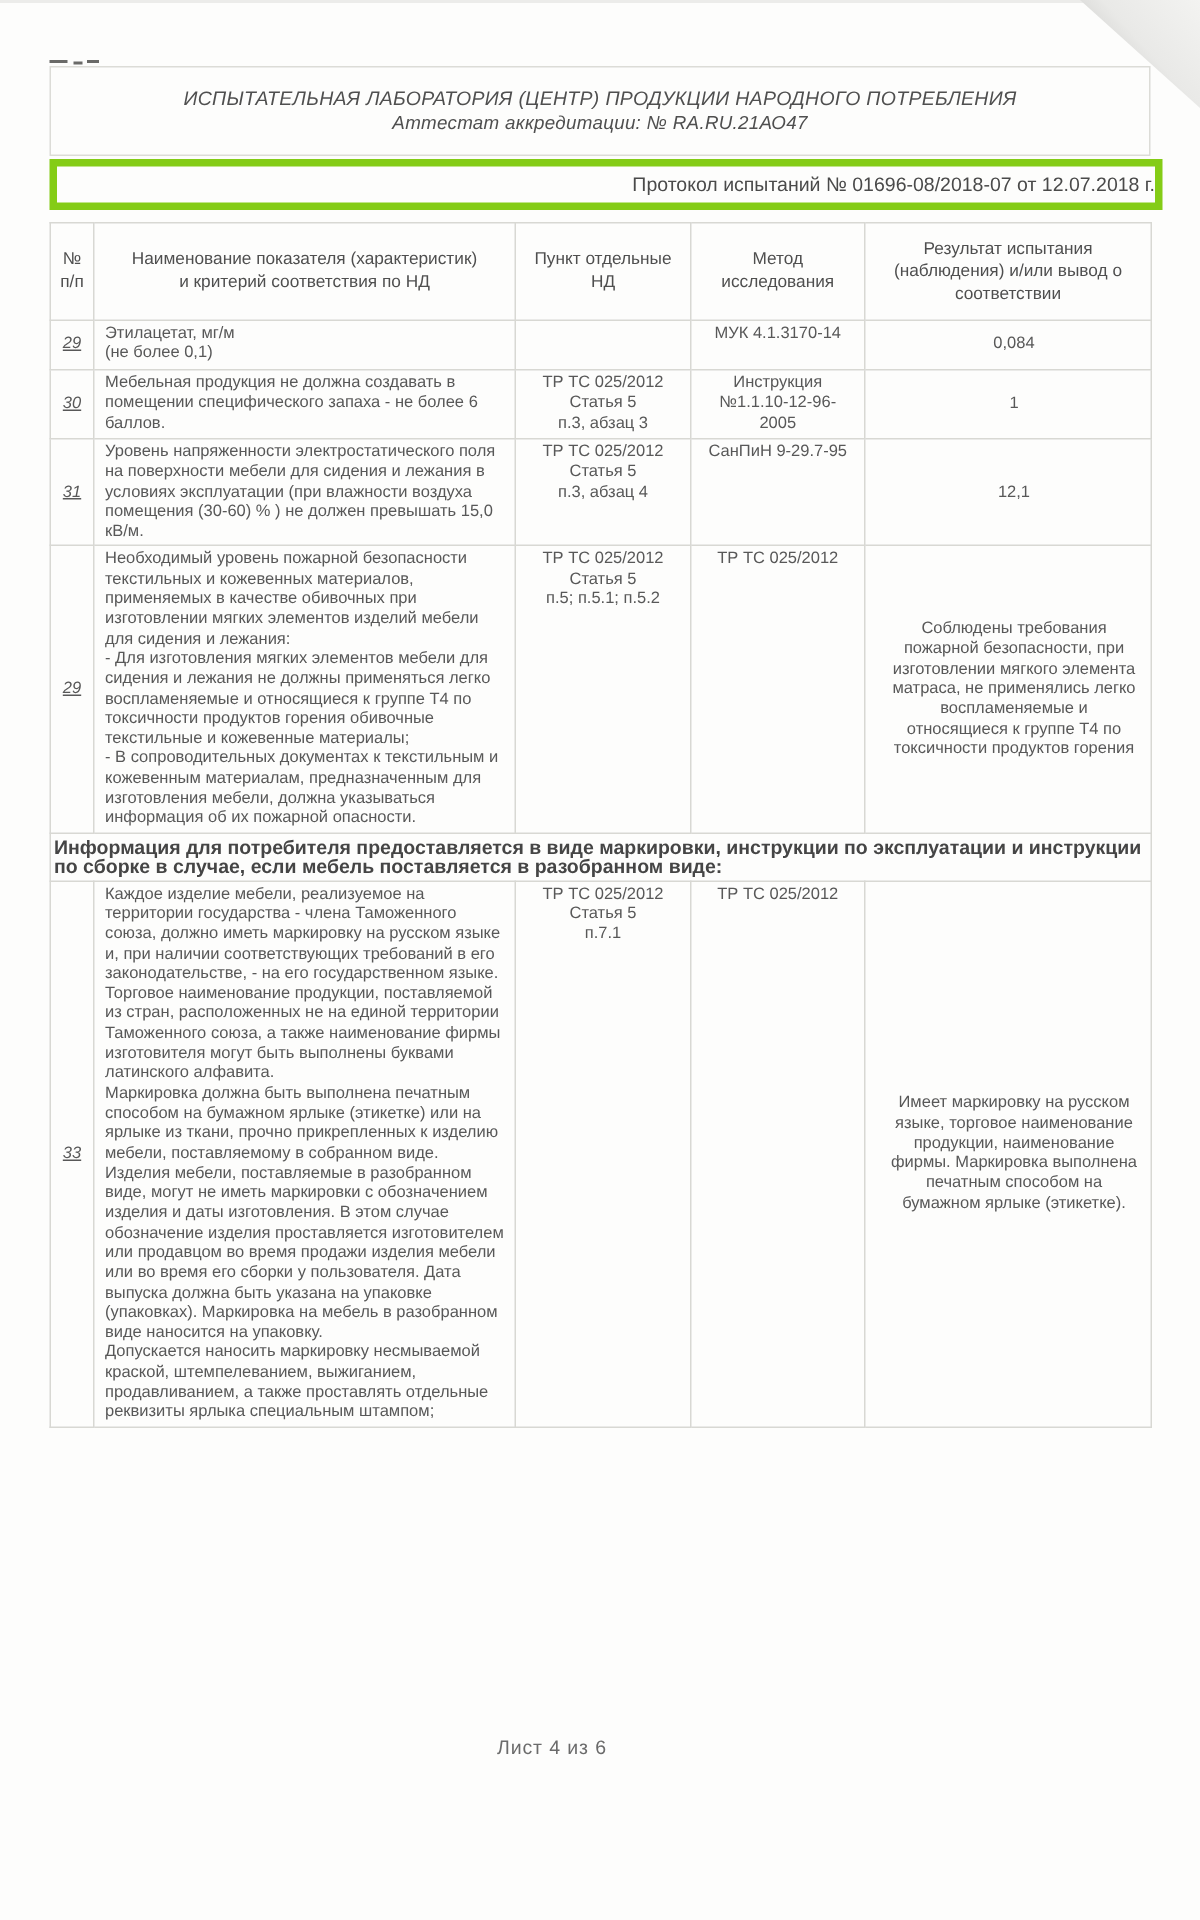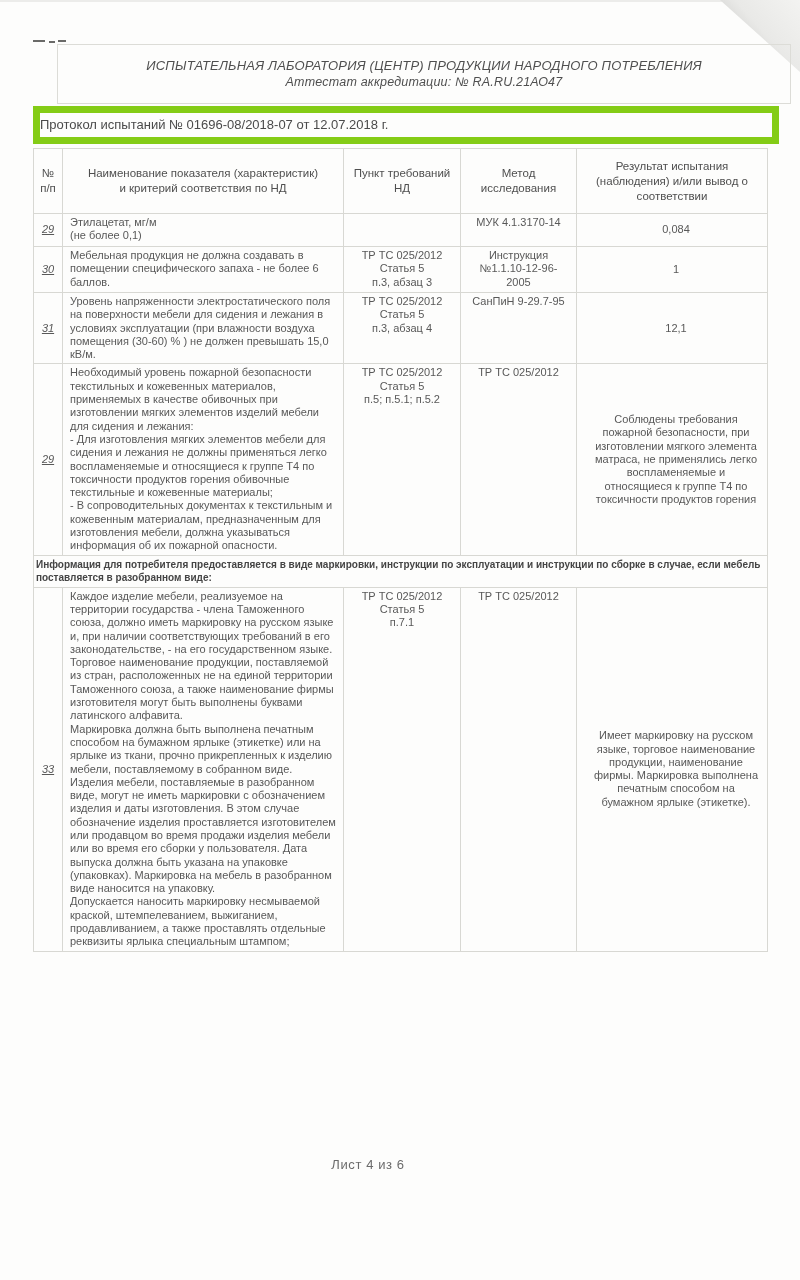--- a/index.html
+++ b/index.html
@@ -22,28 +22,28 @@
   
   .fold {
     position:absolute; top:0; right:0; width:80px; height:72px;
     clip-path:polygon(0 0, 100% 0, 100% 100%);
     background:linear-gradient(48deg, #8c8c8e 0%, #c6c6c4 18%, #e9e9e7 55%, #f3f3f1 100%);
   }
   .hdr-box1 {
     position:absolute; left:33px; top:44px; width:732px; height:58px;
     border:1px solid #dcdcd7;
     display:flex; flex-direction:column; justify-content:center;
-    text-align:center; font-style:italic; color:#4f4f4f;margin-left:24px;
+    text-align:center; font-style:italic; color:#4f4f4f;
   }
   .hdr-box1 .l { font-size:13px; line-height:17px; letter-spacing:0.2px; }
   .hdr-box1 .l3 { font-size:12.5px; }
   .hdr-box2 {
     position:absolute; left:33px; top:106px; width:732px; height:24px;
-    border:7px solid #84cc16;
-    text-align:left; font-size:13px; line-height:24px; color:#4a4a4a;
+    border:5px solid #84cc16;
+    text-align:right; font-size:13px; line-height:24px; color:#4a4a4a;
   }
   table.protocol {
     position:absolute; left:33px; top:148px; width:734px;
     border-collapse:collapse; table-layout:fixed;
   }
   .protocol col.c-num    { width:29px; }
   .protocol col.c-name   { width:281px; }
   .protocol col.c-punkt  { width:117px; }
   .protocol col.c-method { width:116px; }
   .protocol col.c-result { width:191px; }
@@ -60,21 +60,21 @@
   .protocol td { padding:2px 4px; vertical-align:top; color:#585858; }
   td.num    { font-style:italic; text-align:center; vertical-align:middle;text-decoration:underline; }
   td.name   { text-align:left; padding-left:7px; }
   td.punkt  { text-align:center; }
   td.method { text-align:center; }
   td.result { text-align:center; vertical-align:middle; padding-left:16px; padding-right:8px; }
   tr.r29 td { height:28px; }
   tr.r30 td { height:41px; }
   tr.r31 td { height:62px; }
   tr.note-row td {
-    height:26px; font-weight:bold; font-size:10px; line-height:13.5px;
+    height:26px; font-weight:bold; font-size:13px; line-height:13.5px;
     text-align:left; vertical-align:top; color:#454545; padding:2px 4px 2px 2px;
   }
   .page-footer {
     position:absolute; top:1157px; left:0; width:736px;
     text-align:center; font-size:13px; color:#6b6b6b; letter-spacing:0.6px;
   }
 </style>
 </head>
 <body>
 
@@ -100,21 +100,21 @@
       <col class="c-punkt">
       <col class="c-method">
       <col class="c-result">
   </colgroup>
   <thead>
     <tr>
       <th>№
 п/п</th>
       <th>Наименование показателя (характеристик)
 и критерий соответствия по НД</th>
-      <th>Пункт требований
+      <th>Пункт отдельные
 НД</th>
       <th>Метод
 исследования</th>
       <th>Результат испытания
 (наблюдения) и/или вывод о
 соответствии</th>
     </tr>
   </thead>
   <tbody>
     <tr class="r29">

